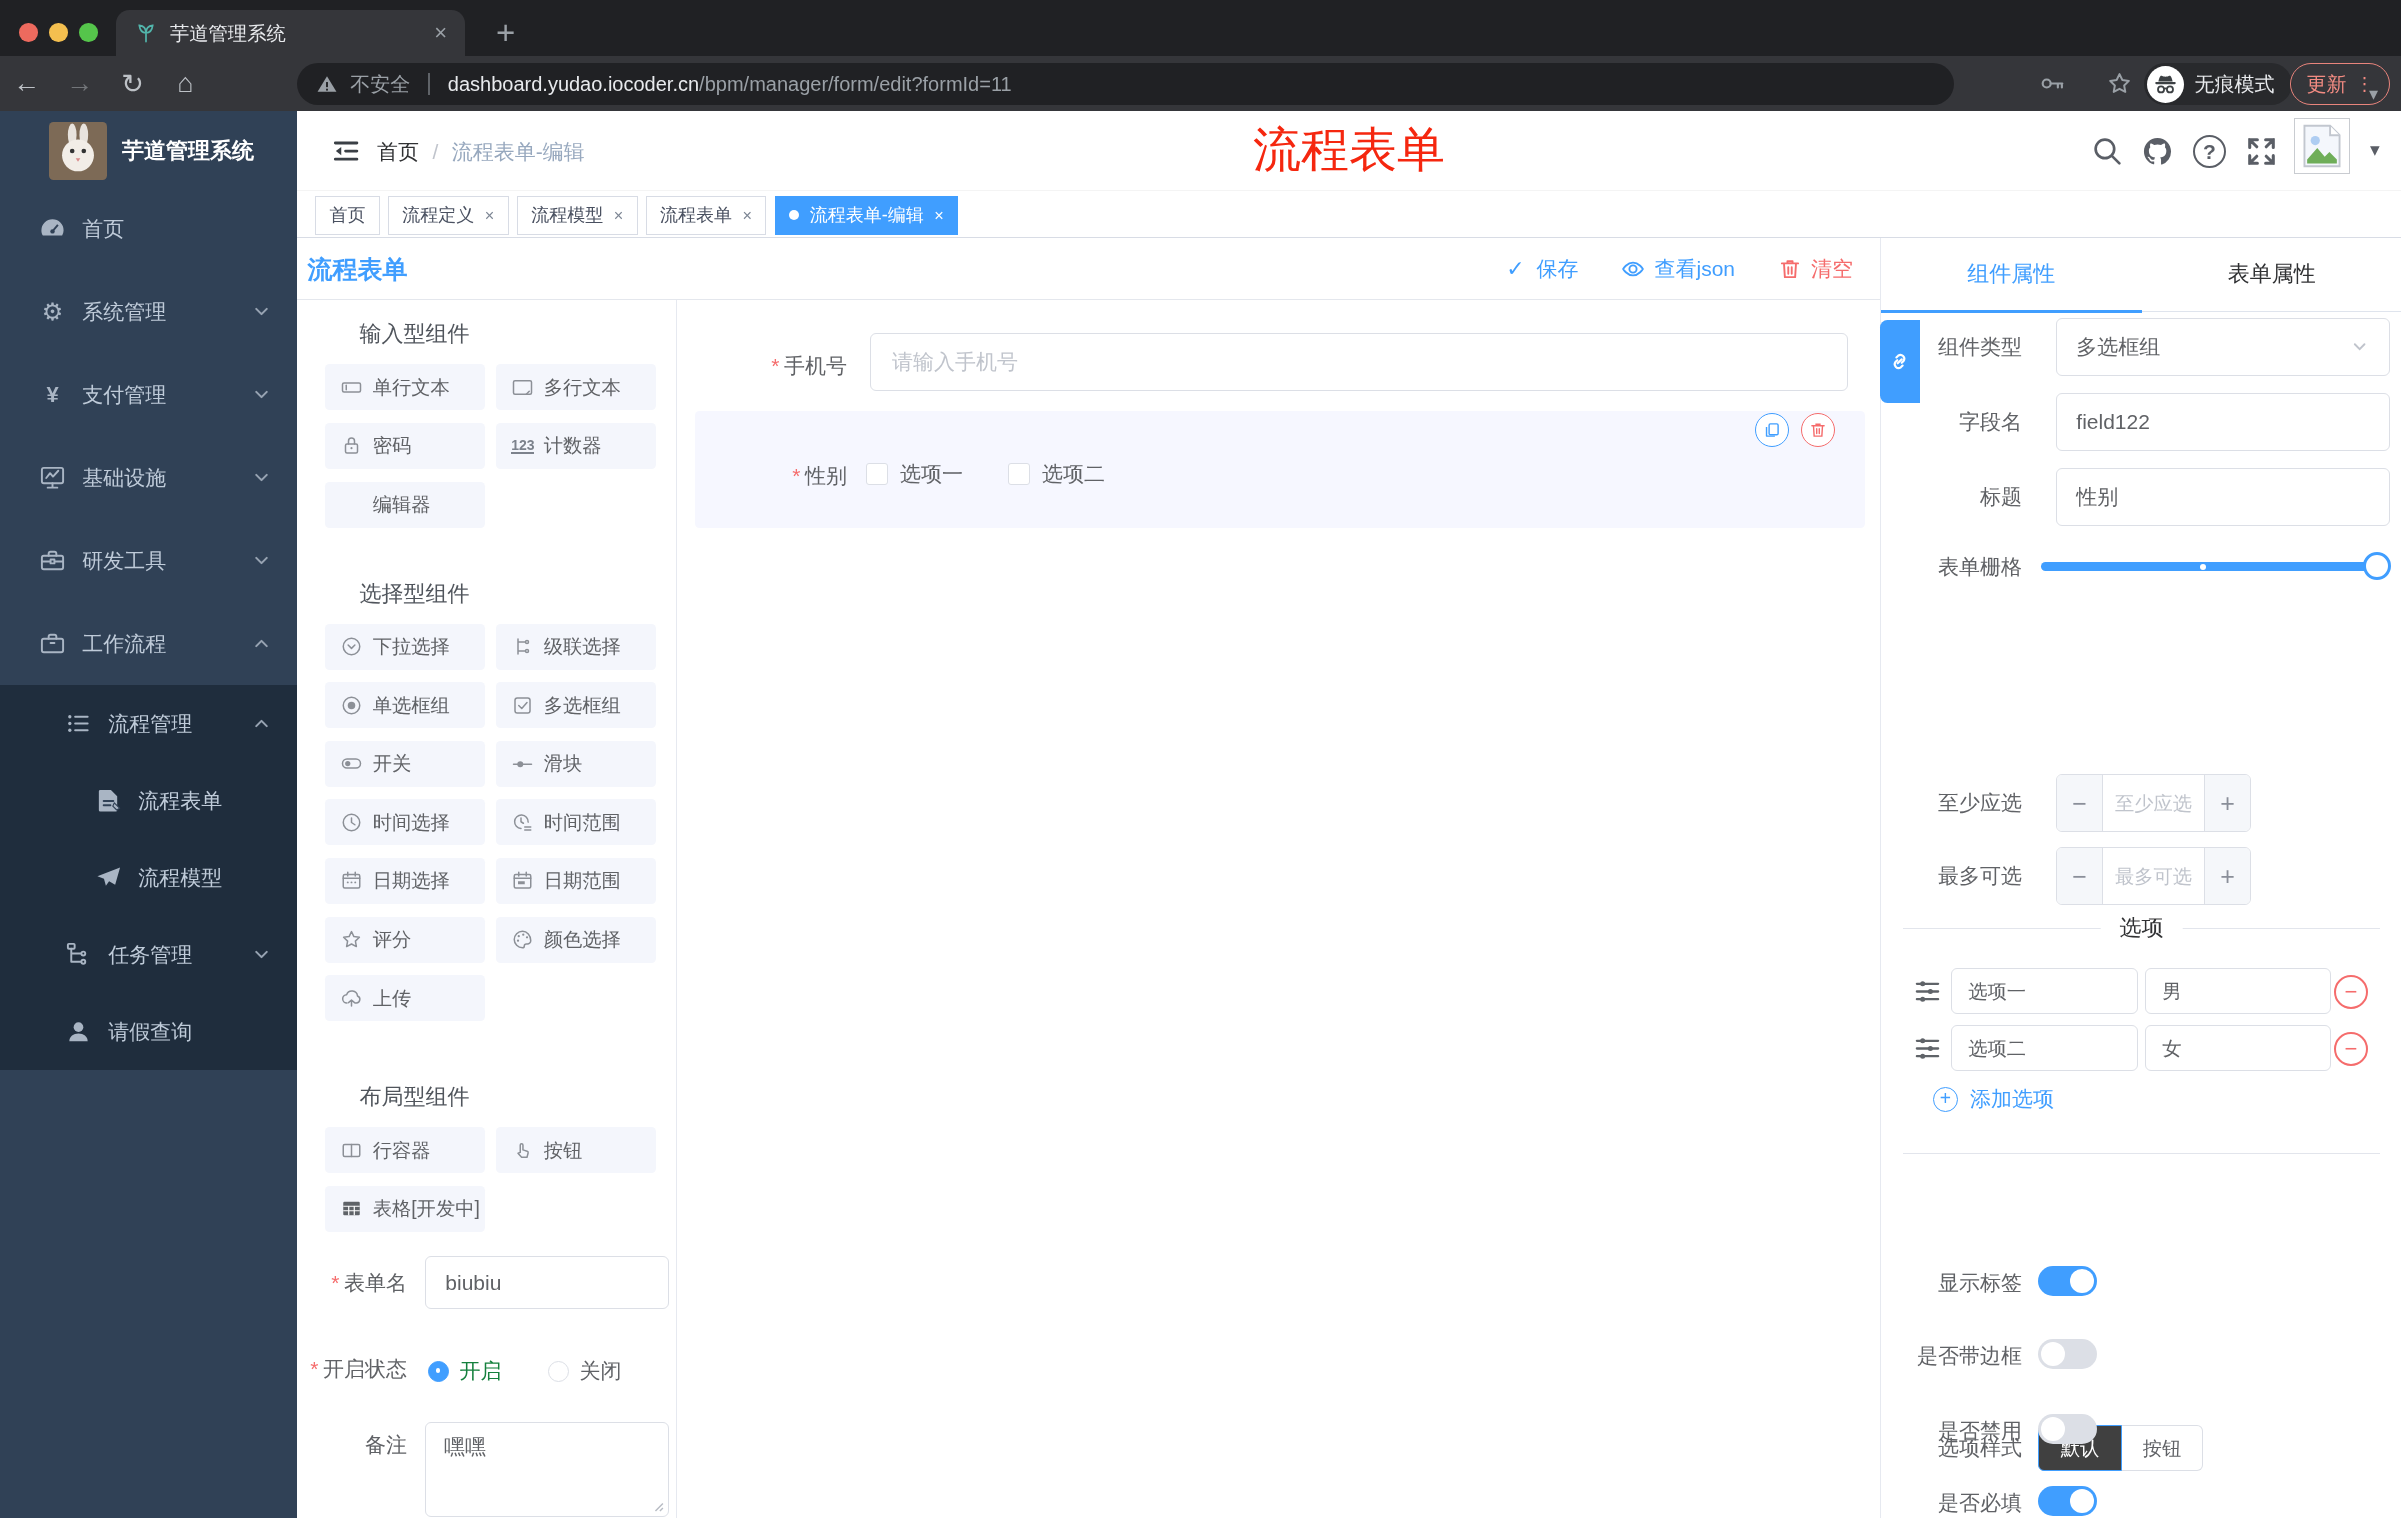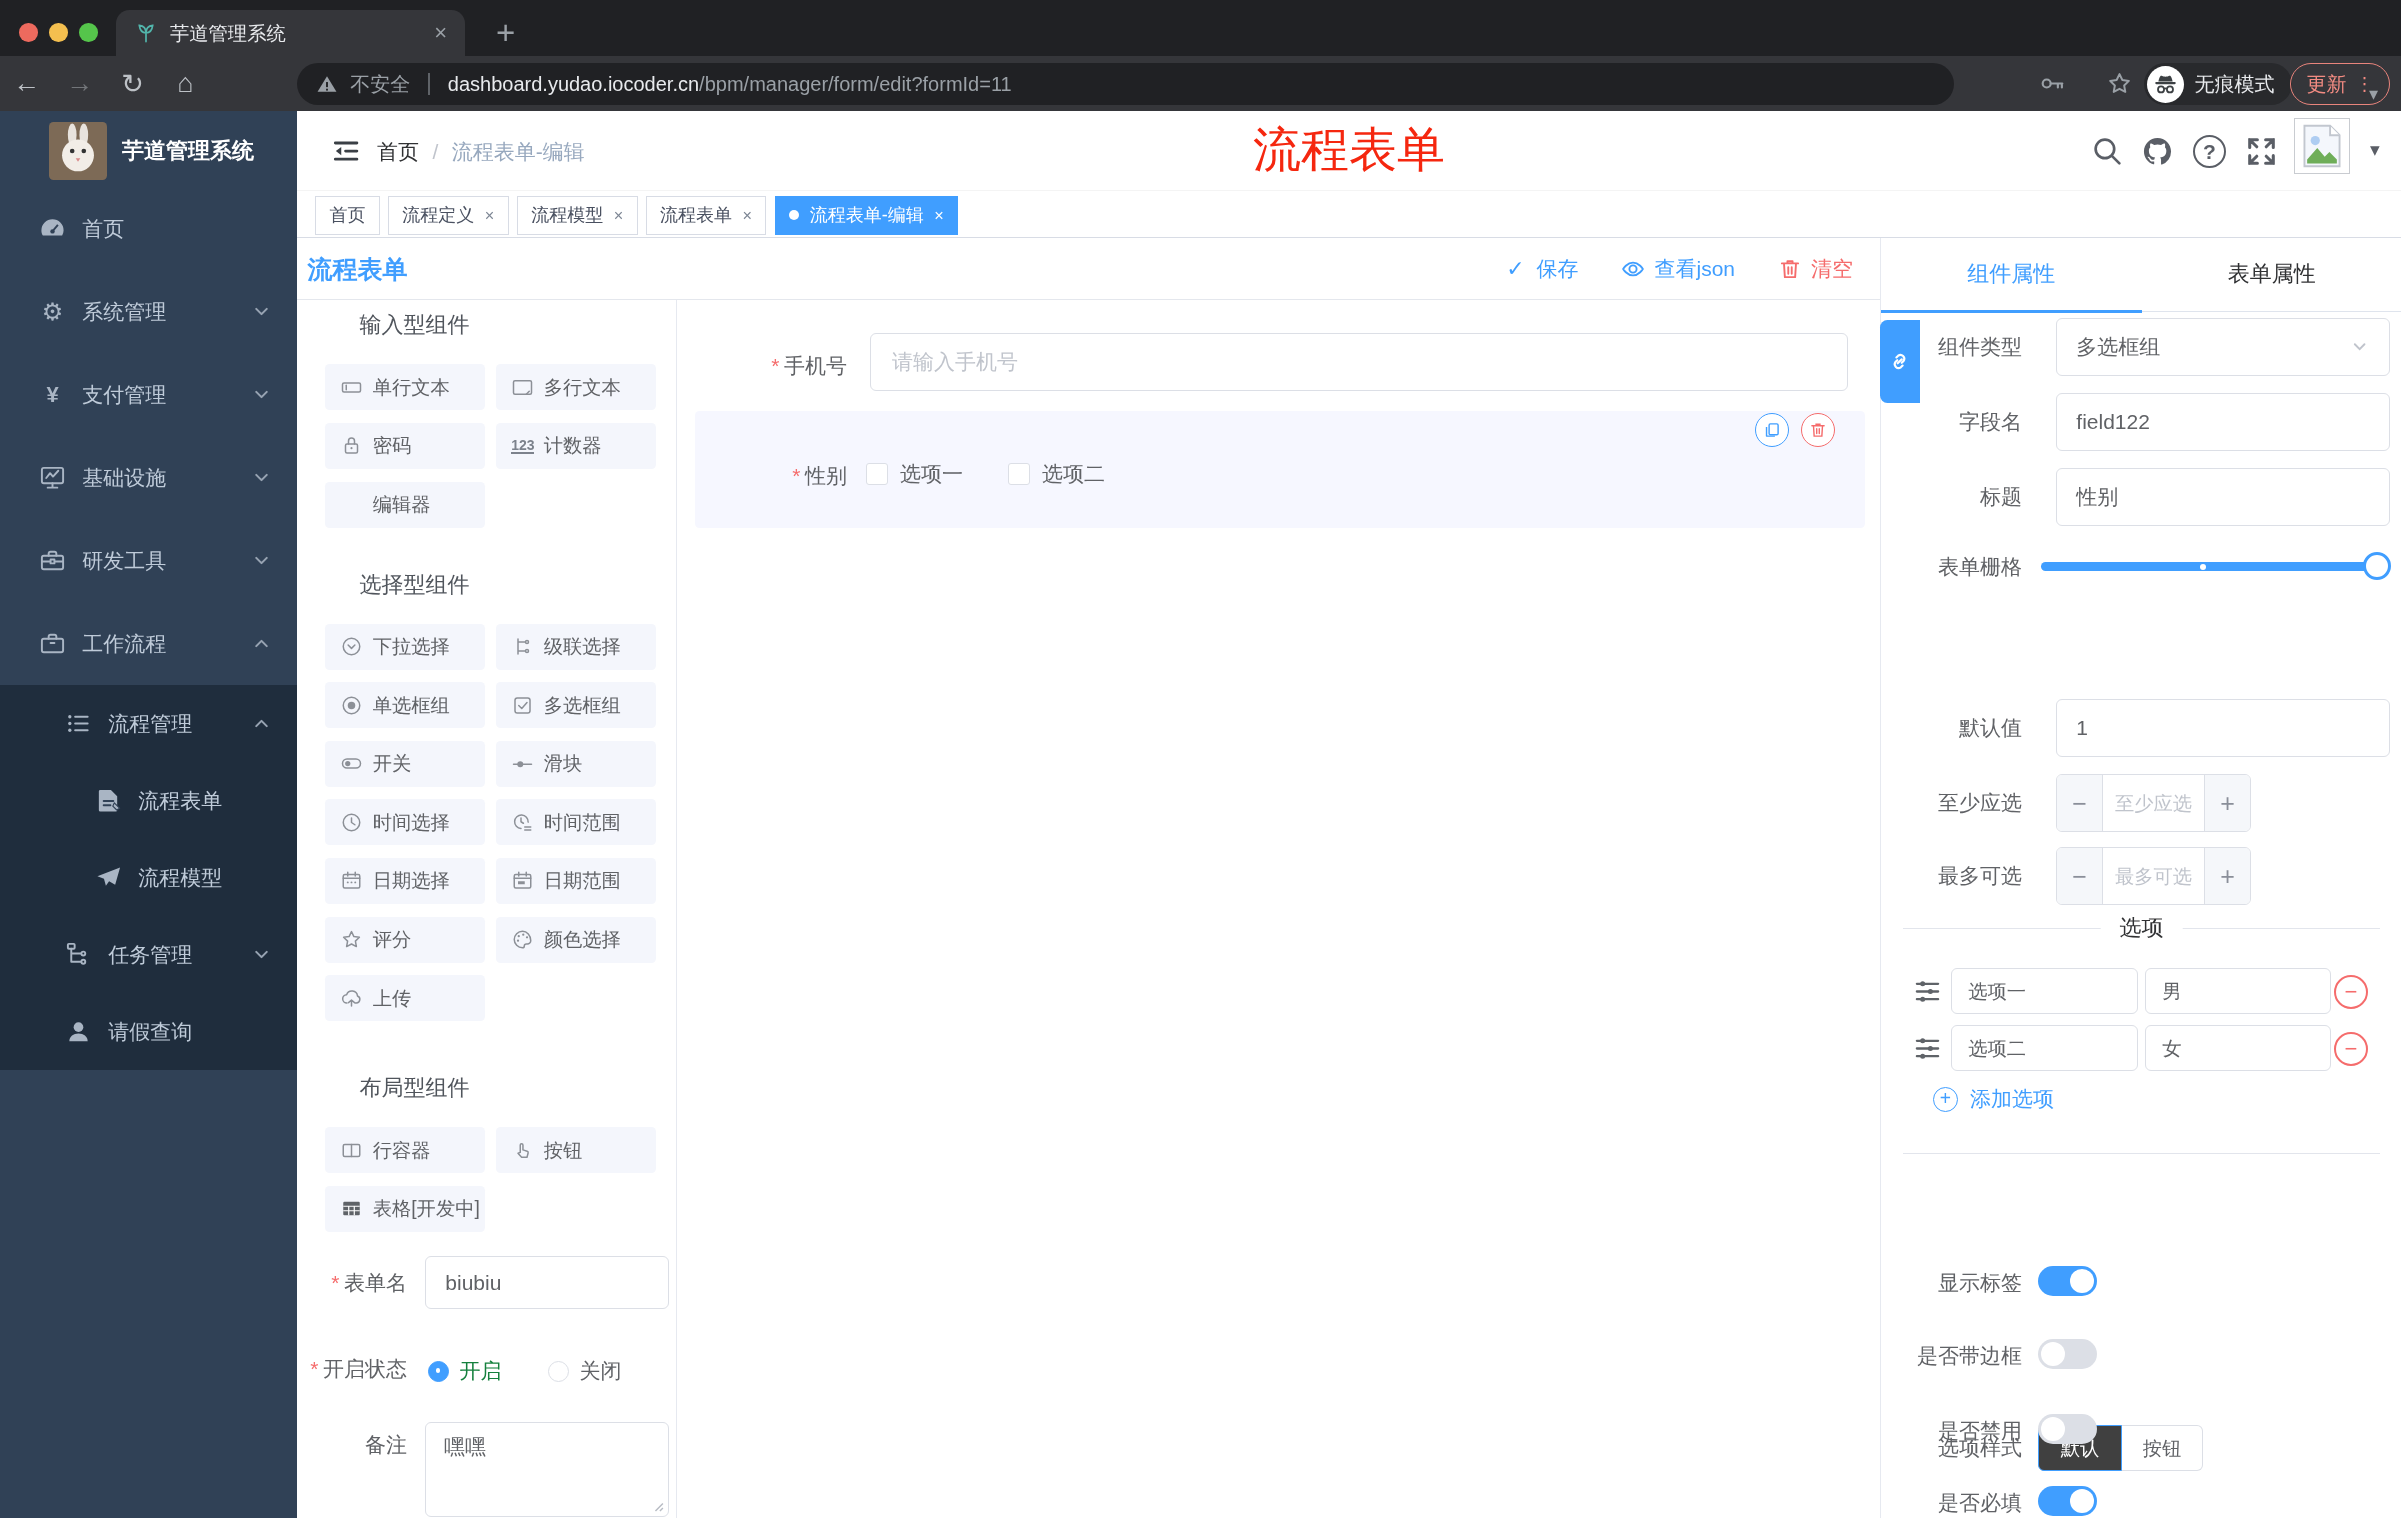--- a/index.html
+++ b/index.html
@@ -87,21 +87,21 @@
   .ptoolbar{position:absolute;left:297px;top:238px;width:1583px;height:62px;background:#fff;border-bottom:1.5px solid #e4e7ed}
   .ptitle{position:absolute;left:10.4px;top:15px;font-size:25px;font-weight:bold;color:#409eff}
   .dactions{position:absolute;right:27px;top:0;height:62px;display:flex;align-items:center;gap:43px}
   .dbtn{display:flex;align-items:center;gap:9px;font-size:21px;cursor:pointer}
   .dbtn .icn{width:24px;height:24px}
   .dbtn .ck{font-size:22px;font-weight:bold;line-height:1}
 
   
   .cpanel{position:absolute;left:297px;top:300px;width:380px;height:1219px;background:#fff;
     border-right:1.5px solid #e6e9f0;padding:10.4px 0 0 28px}
-  .csec-h{display:flex;align-items:flex-start;gap:10.4px;height:39px;color:#50555c;font-size:22px;margin-bottom:15px}
+  .csec-h{display:flex;align-items:flex-end;gap:10.4px;height:39px;color:#50555c;font-size:22px;margin-bottom:15px}
   .csec-h .icn{width:24px;height:24px;color:#7c828c}
   .cgrid{display:flex;flex-wrap:wrap;gap:12.6px 11px;width:332px}
   .citem{width:160px;height:46px;background:#f4f6fc;border-radius:4.5px;display:flex;align-items:center;
     padding-left:16.3px;gap:10.4px;font-size:19.3px;color:#606266;cursor:grab;white-space:nowrap}
   .citem .icn{width:21px;height:21px;color:#8c9097}
   .citem .icn:empty{visibility:hidden}
   .ic123{font-size:14px;font-weight:bold;color:#7c828c;border-bottom:2.2px solid #7c828c;line-height:1.05;font-style:normal}
   .citem.tbl .icn{color:#5f6368}
   .secgap1{margin-top:42px}.secgap2{margin-top:52px}
   .mrow{position:absolute;left:0;width:380px}
@@ -826,26 +826,20 @@
           <span>性别</span>
         </div>
     </div>
     <div class="prow" style="top:306px;height:45px">
       <span class="plabel" style="line-height:45px">表单栅格</span>
       <div class="slider">
         <span class="stop"></span>
         <span class="handle"></span>
       </div>
     </div>
-    <div class="prow" style="top:461px;height:58px">
-      <span class="plabel" style="line-height:58px">默认值</span>
-      <div class="pctrl pbox">
-          <span>1</span>
-        </div>
-    </div>
     <div class="prow" style="top:536px;height:58px">
       <span class="plabel" style="line-height:58px">至少应选</span>
       <div class="pctrl stepper">
         <span class="sbtn m">−</span>
         <span class="sval placeholder">至少应选</span>
         <span class="sbtn p">+</span>
       </div>
     </div>
     <div class="prow" style="top:609px;height:58px">
       <span class="plabel" style="line-height:58px">最多可选</span>

